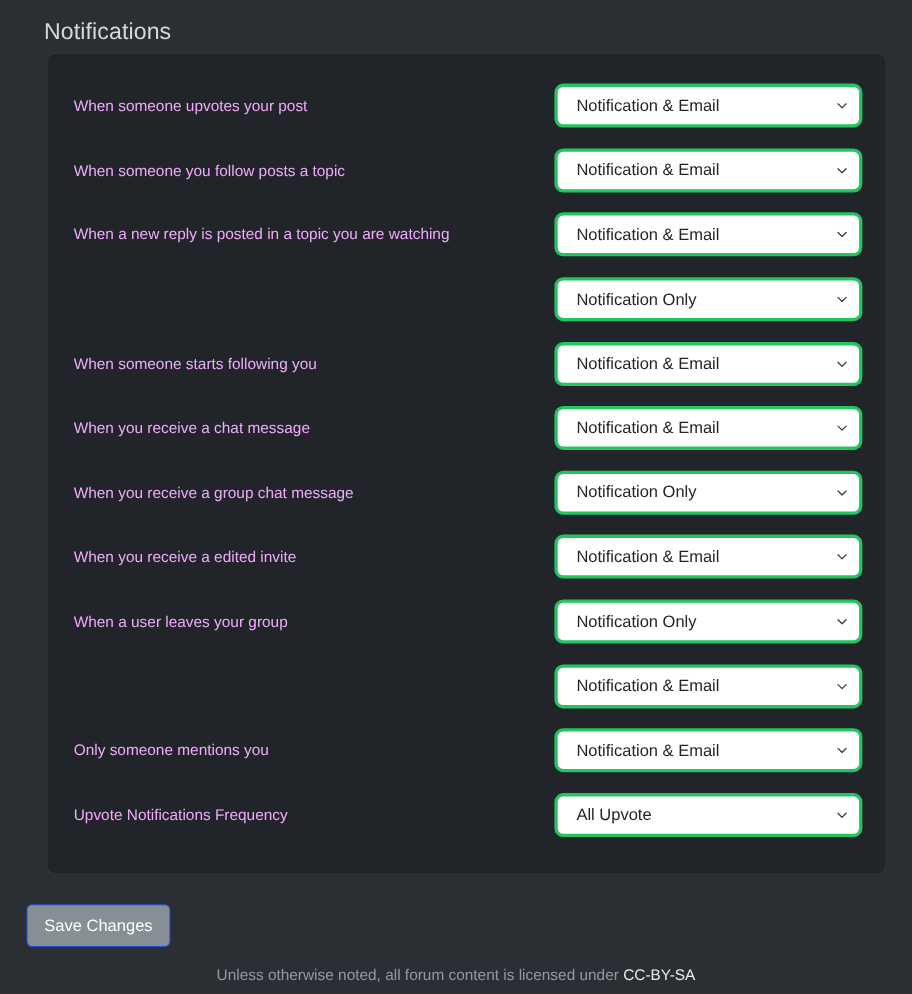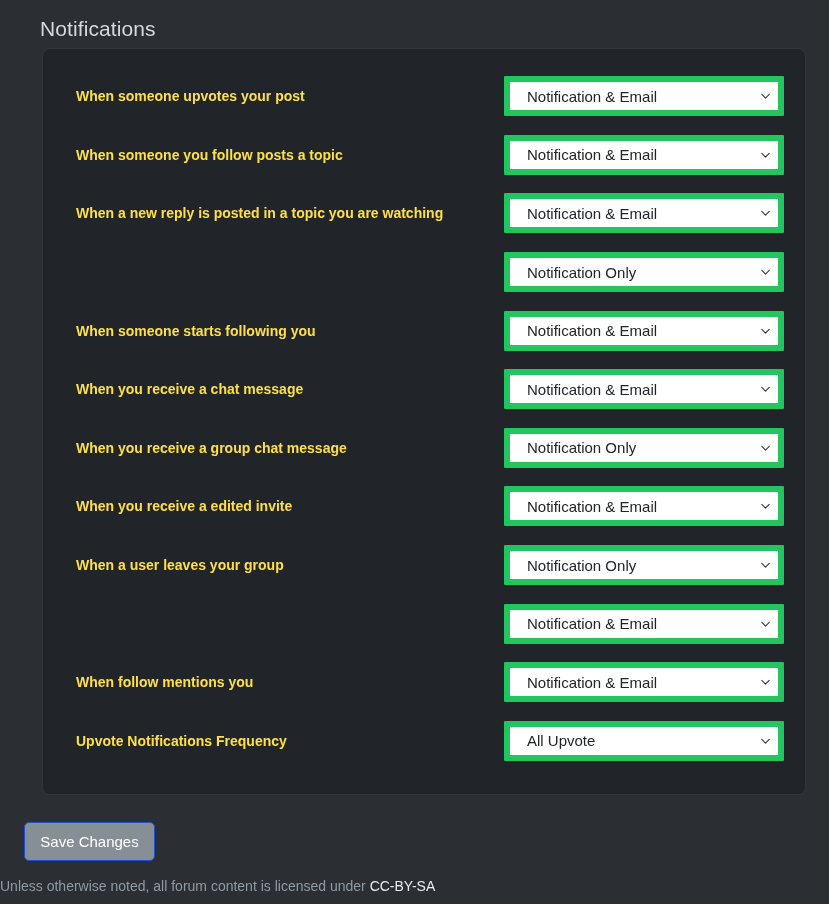--- a/index.html
+++ b/index.html
@@ -58,43 +58,42 @@
     position: relative;
     height: 58.6px;
   }
 
   .setting-label {
     position: absolute;
     left: 24px;
     top: 50%;
     transform: translateY(-50%);
     font-size: 14px;
-    font-weight: bold;
-    color: #fde047;
+    font-weight: normal;
+    color: #f0abfc;
     line-height: 1.2;
     white-space: nowrap;
-    margin-left: 9px;
   }
 
   
   .select-wrap {
     position: absolute;
     left: 461px;
     top: 50%;
     transform: translateY(-50%);
     width: 280px;
     height: 40px;
   }
 
   .select-box {
     width: 100%;
     height: 100%;
     background: #ffffff;
-    border: 6px solid #22c55e;
-    border-radius: 1px;
+    border: 3px solid #22c55e;
+    border-radius: 8px;
     display: flex;
     align-items: center;
     padding: 0 30px 0 17px;
     font-size: 15px;
     color: #212529;
     cursor: pointer;
     position: relative;
     overflow: hidden;
     white-space: nowrap;
   }
@@ -129,21 +128,21 @@
     cursor: pointer;
     white-space: nowrap;
   }
 
   
   .footer {
     position: absolute;
     left: 0;
     top: 878px;
     width: 829px;
-    text-align: left;
+    text-align: center;
     font-size: 14px;
     color: #919aa3;
     white-space: nowrap;
   }
   .footer-link {
     color: #e9ecef;
     text-decoration: none;
     cursor: pointer;
   }
 </style>
@@ -258,21 +257,21 @@
           <div class="select-wrap">
             <div class="select-box">Notification &amp; Email</div>
             <span class="chevron-icon">
               <svg viewBox="0 0 16 16" fill="none" stroke="#343a40" stroke-width="1.4" stroke-linecap="round" stroke-linejoin="round" aria-hidden="true">
                 <path d="M3.5 6 L8 10.5 L12.5 6"></path>
               </svg>
             </span>
           </div>
         </div>
         <div class="setting-row">
-          <div class="setting-label">When follow mentions you</div>
+          <div class="setting-label">Only someone mentions you</div>
           <div class="select-wrap">
             <div class="select-box">Notification &amp; Email</div>
             <span class="chevron-icon">
               <svg viewBox="0 0 16 16" fill="none" stroke="#343a40" stroke-width="1.4" stroke-linecap="round" stroke-linejoin="round" aria-hidden="true">
                 <path d="M3.5 6 L8 10.5 L12.5 6"></path>
               </svg>
             </span>
           </div>
         </div>
         <div class="setting-row">

